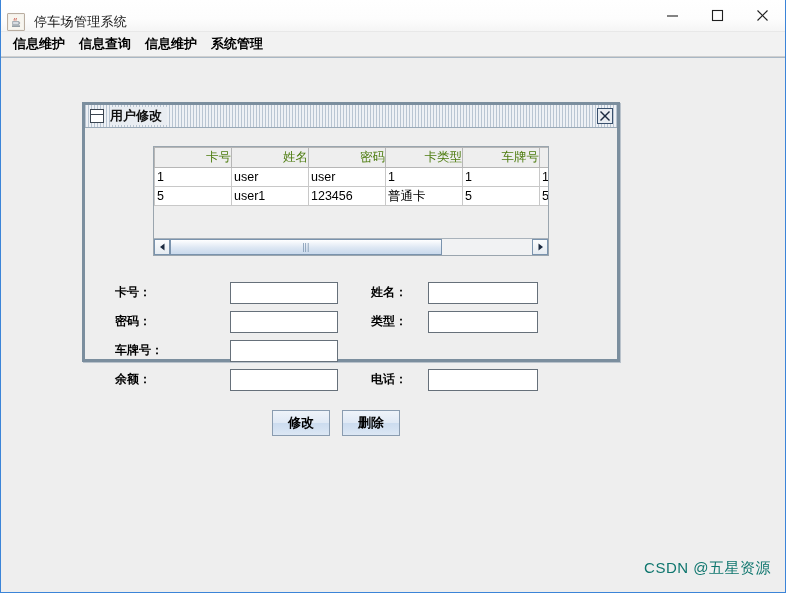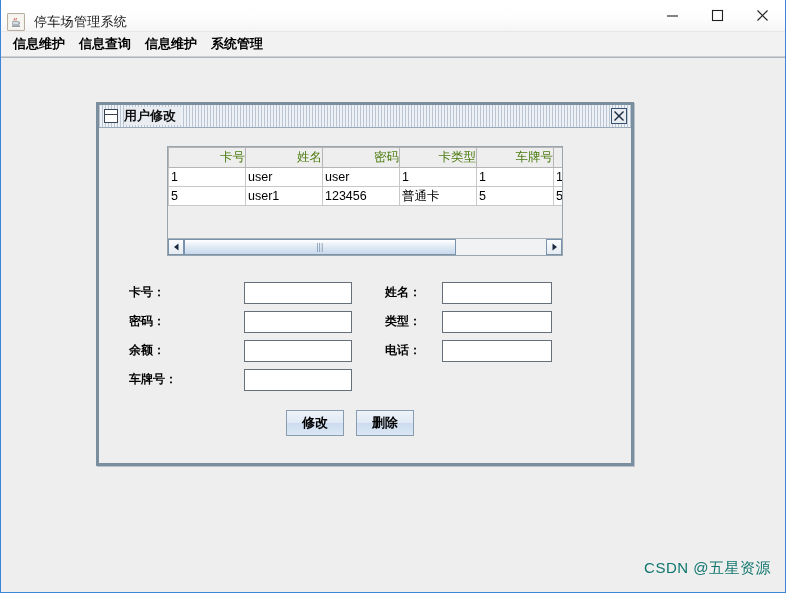--- a/index.html
+++ b/index.html
@@ -101,24 +101,24 @@
   .desktop {
     flex: 1 1 auto;
     background: #eeeeee;
     position: relative;
     border-top: 1px solid #a9b7c4;
   }
 
   
   .iframe-win {
     position: absolute;
-    left: 95px;
+    left: 81px;
     top: 44px;
     width: 538px;
-    height: 364px;
+    height: 260px;
     box-sizing: border-box;
     background: #eeeeee;
     border: 3px solid #7b8e9e;
     box-shadow: 1px 1px 0 #b9c2cb;
   }
   .iframe-titlebar {
     height: 23px;
     box-sizing: border-box;
     background:
       repeating-linear-gradient(to right, #b9c5d2 0px, #b9c5d2 1px, #eef1f5 1px, #eef1f5 3px),
@@ -458,31 +458,31 @@
           </div>
 
           <div class="form-row">
             <span class="f-label lbl-left">密码：</span>
             <input class="f-input in-left" type="text" value="" style="">
             <span class="f-label lbl-right" style="margin-left:12px">类型：</span>
             <input class="f-input in-right" type="text" value="" style="">
           </div>
 
           <div class="form-row">
+            <span class="f-label lbl-left">车牌号：</span>
+            <input class="f-input in-left" type="text" value="" style="">
+          </div>
+
+          <div class="form-row">
             <span class="f-label lbl-left">余额：</span>
             <input class="f-input in-left" type="text" value="" style="">
             <span class="f-label lbl-right" style="margin-left:12px">电话：</span>
             <input class="f-input in-right" type="text" value="" style="">
           </div>
 
-          <div class="form-row">
-            <span class="f-label lbl-left">车牌号：</span>
-            <input class="f-input in-left" type="text" value="" style="">
-          </div>
-
           <div class="btn-row">
             <button class="btn">修改</button>
             <button class="btn">删除</button>
           </div>
 
         </div>
       </div>
     </div>
 
     <div class="watermark">CSDN @五星资源</div>

